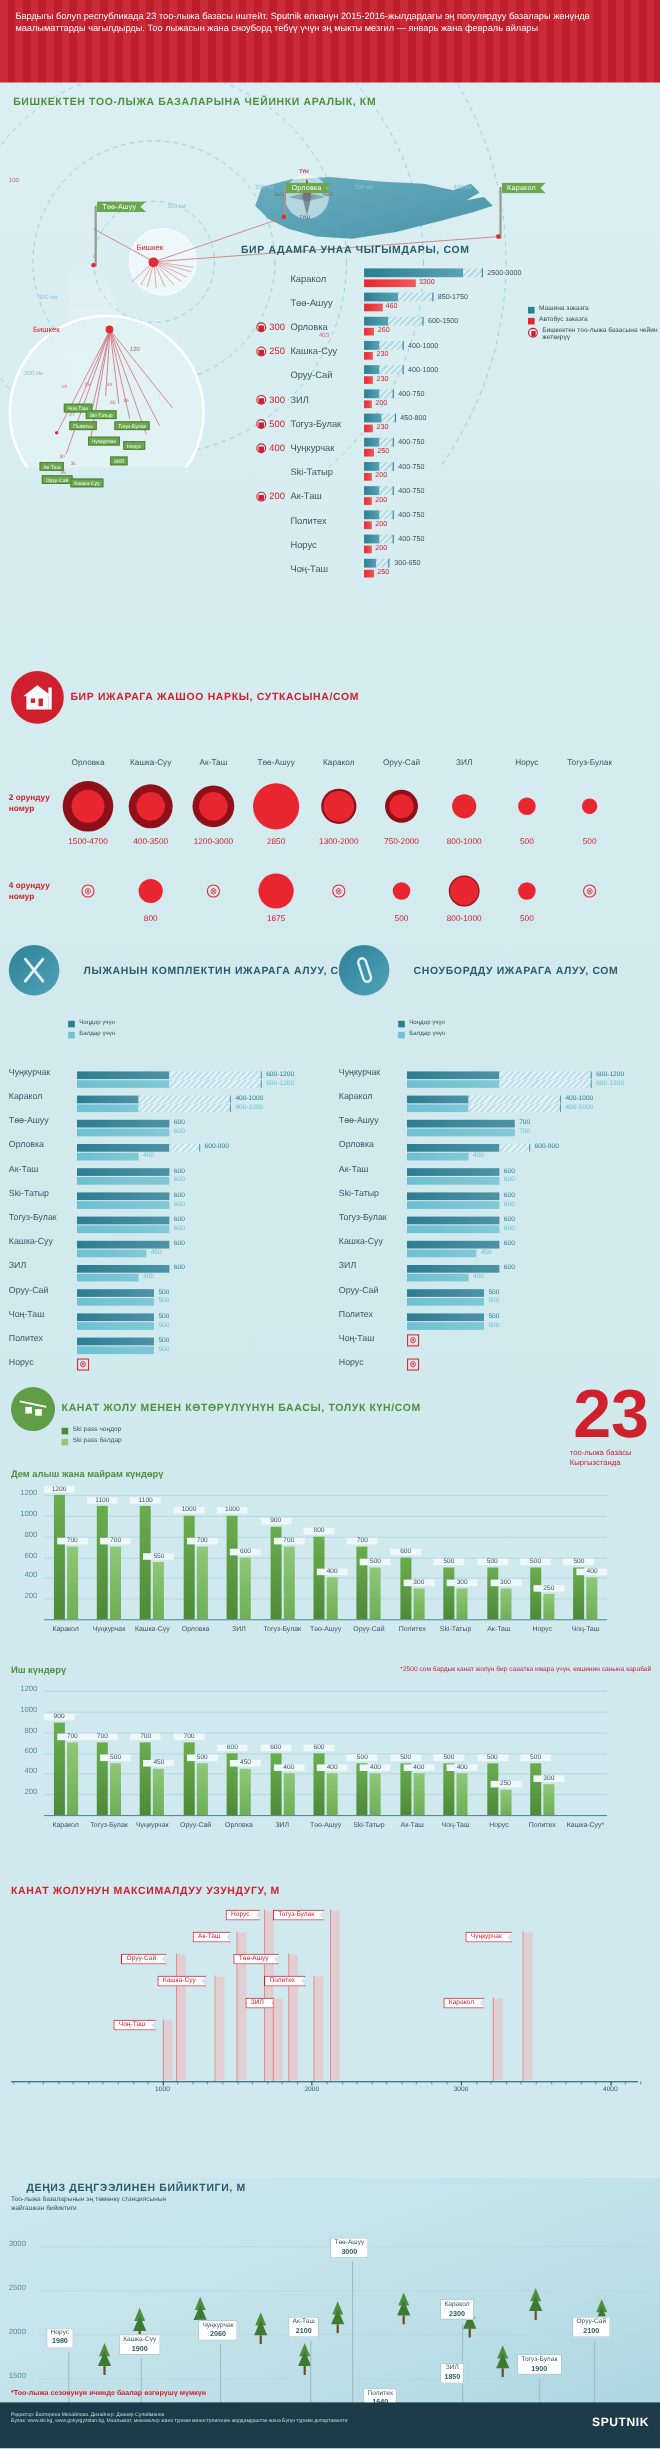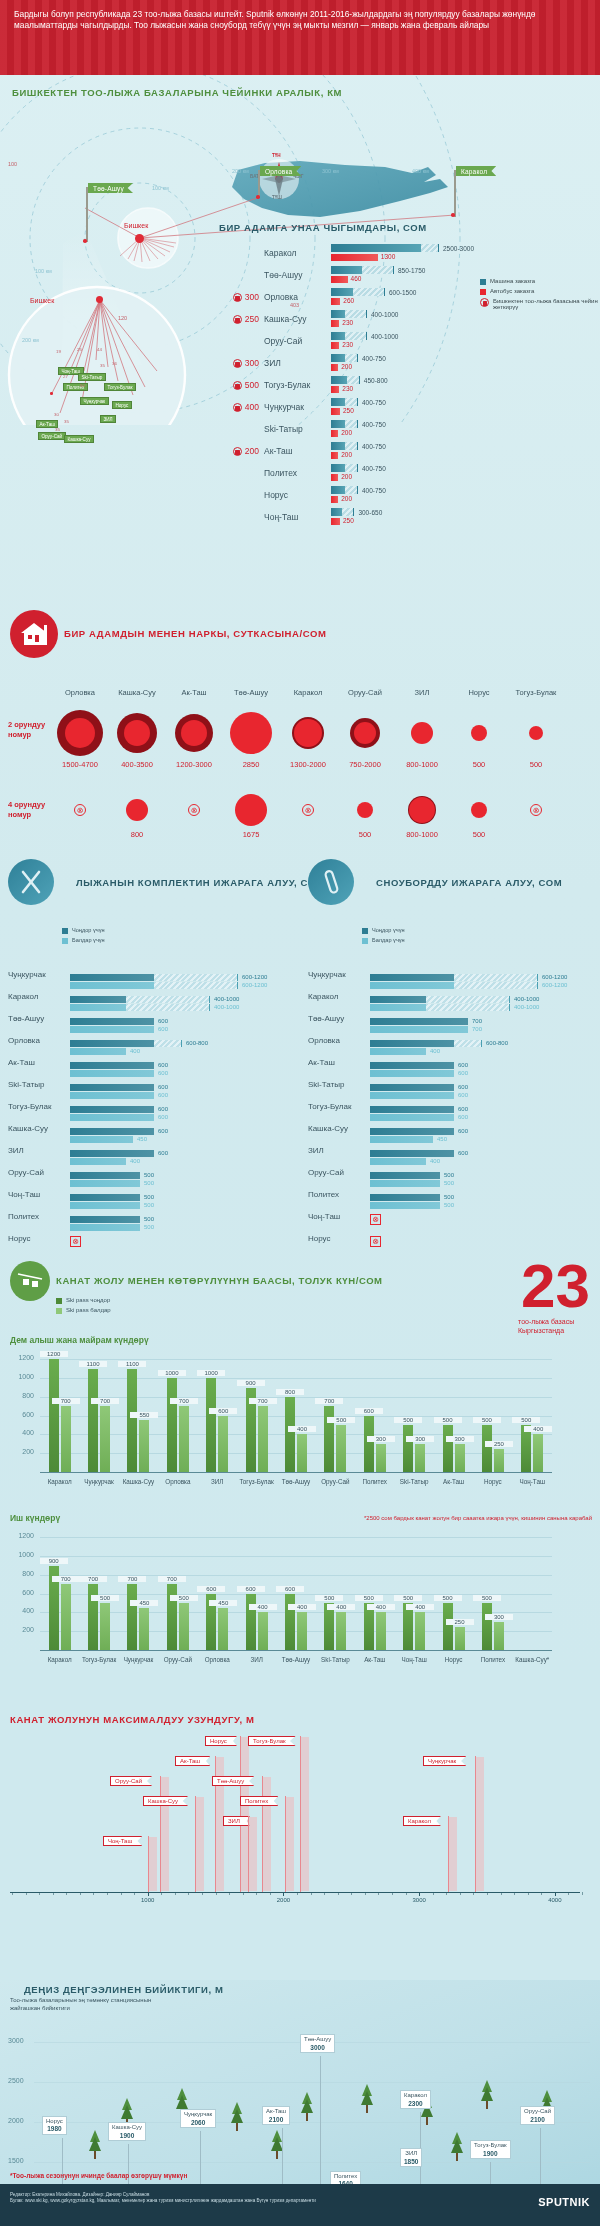--- a/index.html
+++ b/index.html
@@ -142,21 +142,21 @@
   .foot .fcred { position:absolute; left:10px; top:8px; font-size:4.6px; line-height:6px; width:420px; }
   .foot .flogo { position:absolute; right:10px; top:12px; font-size:11px; font-weight:bold; color:#fff;
                  letter-spacing:.5px; }
 </style>
 </head>
 <body>
 
 <div class="page">
 
   <div class="hdr">
-    <p>Бардыгы болуп республикада 23 тоо-лыжа базасы иштейт. Sputnik өлкөнүн 2011-2016-жылдардагы эң популярдуу базалары жөнүндө маалыматтарды чагылдырды. Тоо лыжасын жана сноуборд тебүү үчүн эң мыкты мезгил — январь жана февраль айлары</p>
+    <p>Бардыгы болуп республикада 23 тоо-лыжа базасы иштейт. Sputnik өлкөнүн 2015-2016-жылдардагы эң популярдуу базалары жөнүндө маалыматтарды чагылдырды. Тоо лыжасын жана сноуборд тебүү үчүн эң мыкты мезгил — январь жана февраль айлары</p>
   </div>
 
   <div class="map">
     <svg width="600" height="350">
       <defs>
         <radialGradient id="glow" cx="50%" cy="50%" r="50%">
           <stop offset="0%" stop-color="#ffffff" stop-opacity=".9"></stop>
           <stop offset="100%" stop-color="#ffffff" stop-opacity="0"></stop>
         </radialGradient>
         <linearGradient id="lakeg" x1="0" y1="0" x2="1" y2="1">
@@ -529,21 +529,21 @@
 
   <div class="lodge">
     <div class="lodge-ic">
       <svg width="30" height="26" viewBox="0 0 30 26">
         <path d="M15 2 L28 12 L25 12 L25 24 L5 24 L5 12 L2 12 Z" fill="#fff"></path>
         <rect x="9" y="14" width="4" height="4" fill="#d0202e"></rect>
         <rect x="16" y="14" width="4" height="7" fill="#d0202e"></rect>
         <rect x="25" y="4" width="3" height="20" fill="#fff"></rect>
       </svg>
     </div>
-    <div class="lodge-title sec-title t-red">БИР АДАМДЫН МЕНЕН НАРКЫ, СУТКАСЫНА/СОМ</div>
+    <div class="lodge-title sec-title t-red">БИР ИЖАРАГА ЖАШОО НАРКЫ, СУТКАСЫНА/СОМ</div>
     <div id="lodge-grid">
         <div class="lg-rowlab" style="left:8px;top:120px">2 орундуу<br>номур</div>
         <div class="lg-rowlab" style="left:8px;top:200px">4 орундуу<br>номур</div>
         <div class="lg-head" style="left:52px;top:88px;width:56px">Орловка</div>
         <div class="circ-out" style="left:57px;top:110px;width:46px;height:46px"></div>
         <div class="circ-in" style="left:65px;top:118px;width:30px;height:30px"></div>
         <div class="lg-val" style="left:50px;top:160px;width:60px">1500-4700</div>
         <div class="nocirc" style="left:74px;top:204px;width:12px;height:12px">⊗</div>
         <div class="lg-head" style="left:109px;top:88px;width:56px">Кашка-Суу</div>
         <div class="circ-out" style="left:117px;top:113px;width:40px;height:40px"></div>

